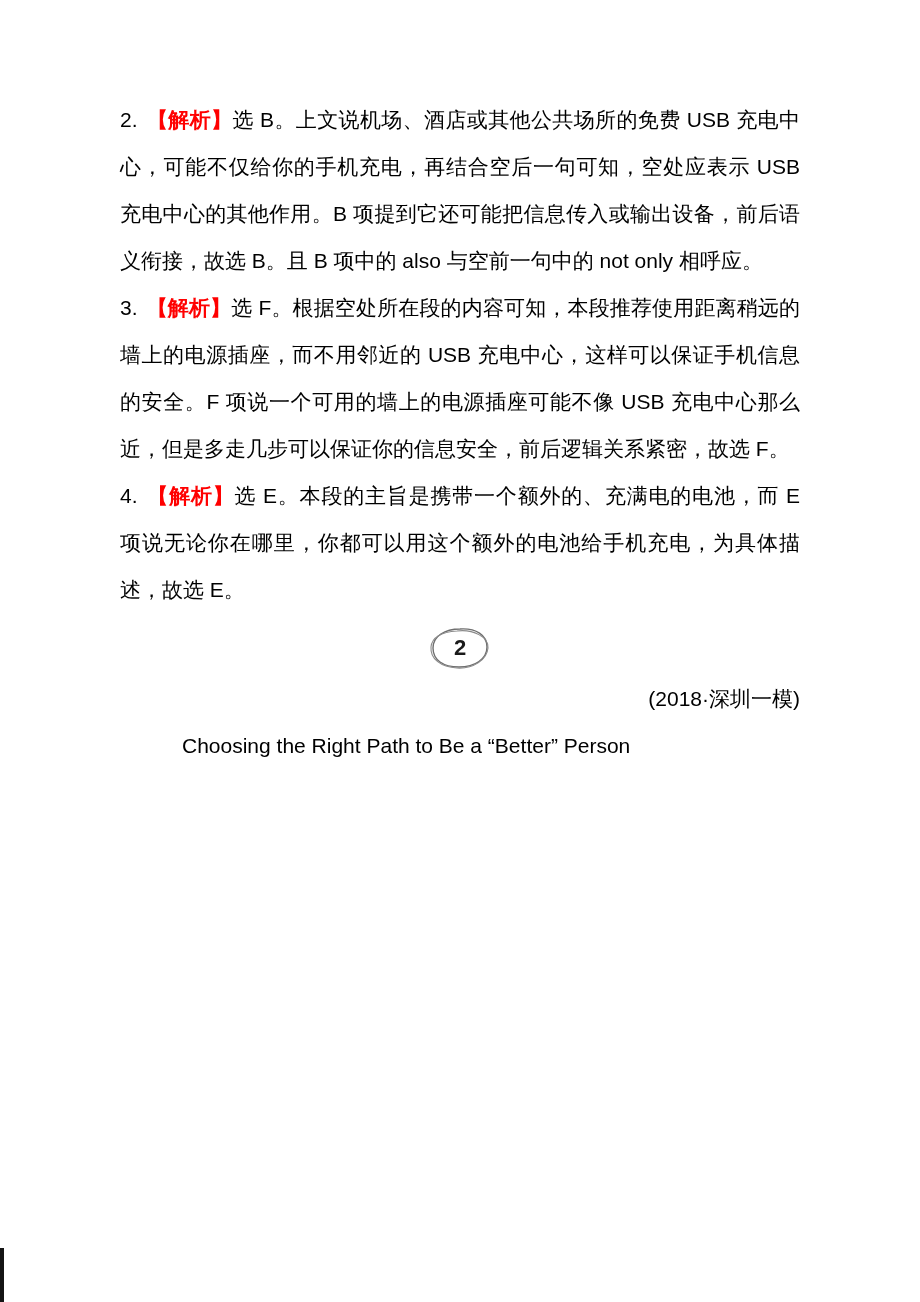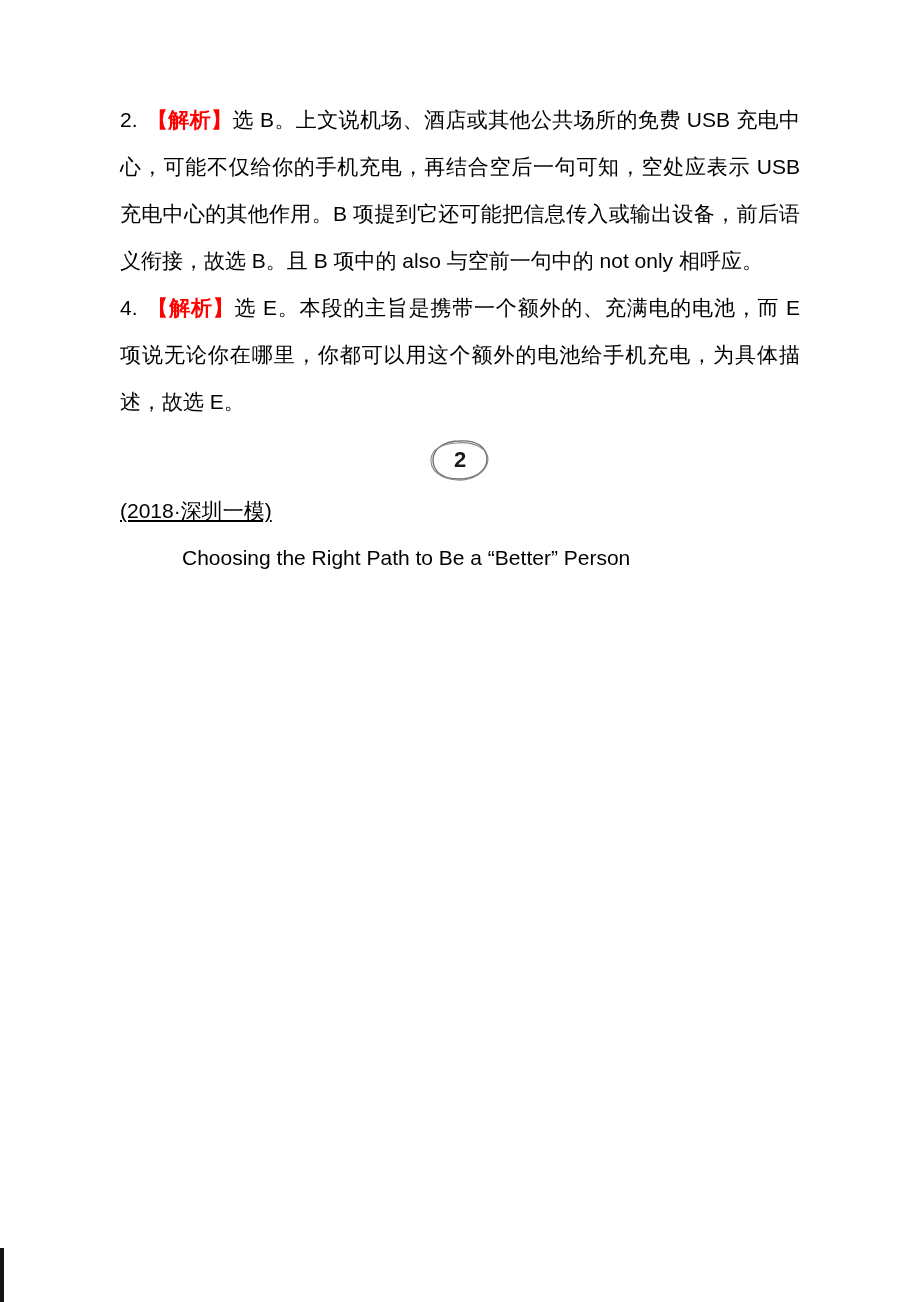--- a/index.html
+++ b/index.html
@@ -40,21 +40,21 @@
   .badge-num {
     position: absolute;
     left: 0; top: 0; right: 0; bottom: 0;
     line-height: 46px;
     text-align: center;
     font-weight: 700;
     font-size: 22px;
     color: #1a1a1a;
   }
   .source {
-    text-decoration: underline;
+    text-align: right;
   }
   .title {
     font-weight: 400;
     text-indent: 62px;
   }
   .para {
     text-align: justify;
     text-indent: 62px;
     word-spacing: 2px;
   }
@@ -67,20 +67,21 @@
     background: #141414;
   }
 </style>
 </head>
 <body>
 
 <div class="page">
 
   <div class="item"><span class="num">2.</span><span class="label">【解析】</span><span>选 B。上文说机场、酒店或其他公共场所的免费 USB 充电中心，可能不仅给你的手机充电，再结合空后一句可知，空处应表示 USB 充电中心的其他作用。B 项提到它还可能把信息传入或输出设备，前后语义衔接，故选 B。且 B 项中的 also 与空前一句中的 not only 相呼应。</span></div>
 
+  <div class="item"><span class="num">3.</span><span class="label">【解析】</span><span>选 F。根据空处所在段的内容可知，本段推荐使用距离稍远的墙上的电源插座，而不用邻近的 USB 充电中心，这样可以保证手机信息的安全。F 项说一个可用的墙上的电源插座可能不像 USB 充电中心那么近，但是多走几步可以保证你的信息安全，前后逻辑关系紧密，故选 F。</span></div>
 
   <div class="item"><span class="num">4.</span><span class="label">【解析】</span><span>选 E。本段的主旨是携带一个额外的、充满电的电池，而 E 项说无论你在哪里，你都可以用这个额外的电池给手机充电，为具体描述，故选 E。</span></div>
 
 
   <div class="badge-row">
     <span class="badge">
       <svg width="62" height="46" viewBox="0 0 62 46">
         <path d="M31,4 C47,3 58,10 58,22 C58,34 46,42 30,42 C14,42 4,35 4,23 C4,11 16,4 31,4 Z" fill="none" stroke="#6f6f6f" stroke-width="1.4"></path>
         <path d="M28,6 C44,4 60,12 59,23 C58,35 44,44 28,43 C12,42 1,34 2,22 C3,12 13,7 28,6" fill="none" stroke="#8a8a8a" stroke-width="1.1"></path>
       </svg>

